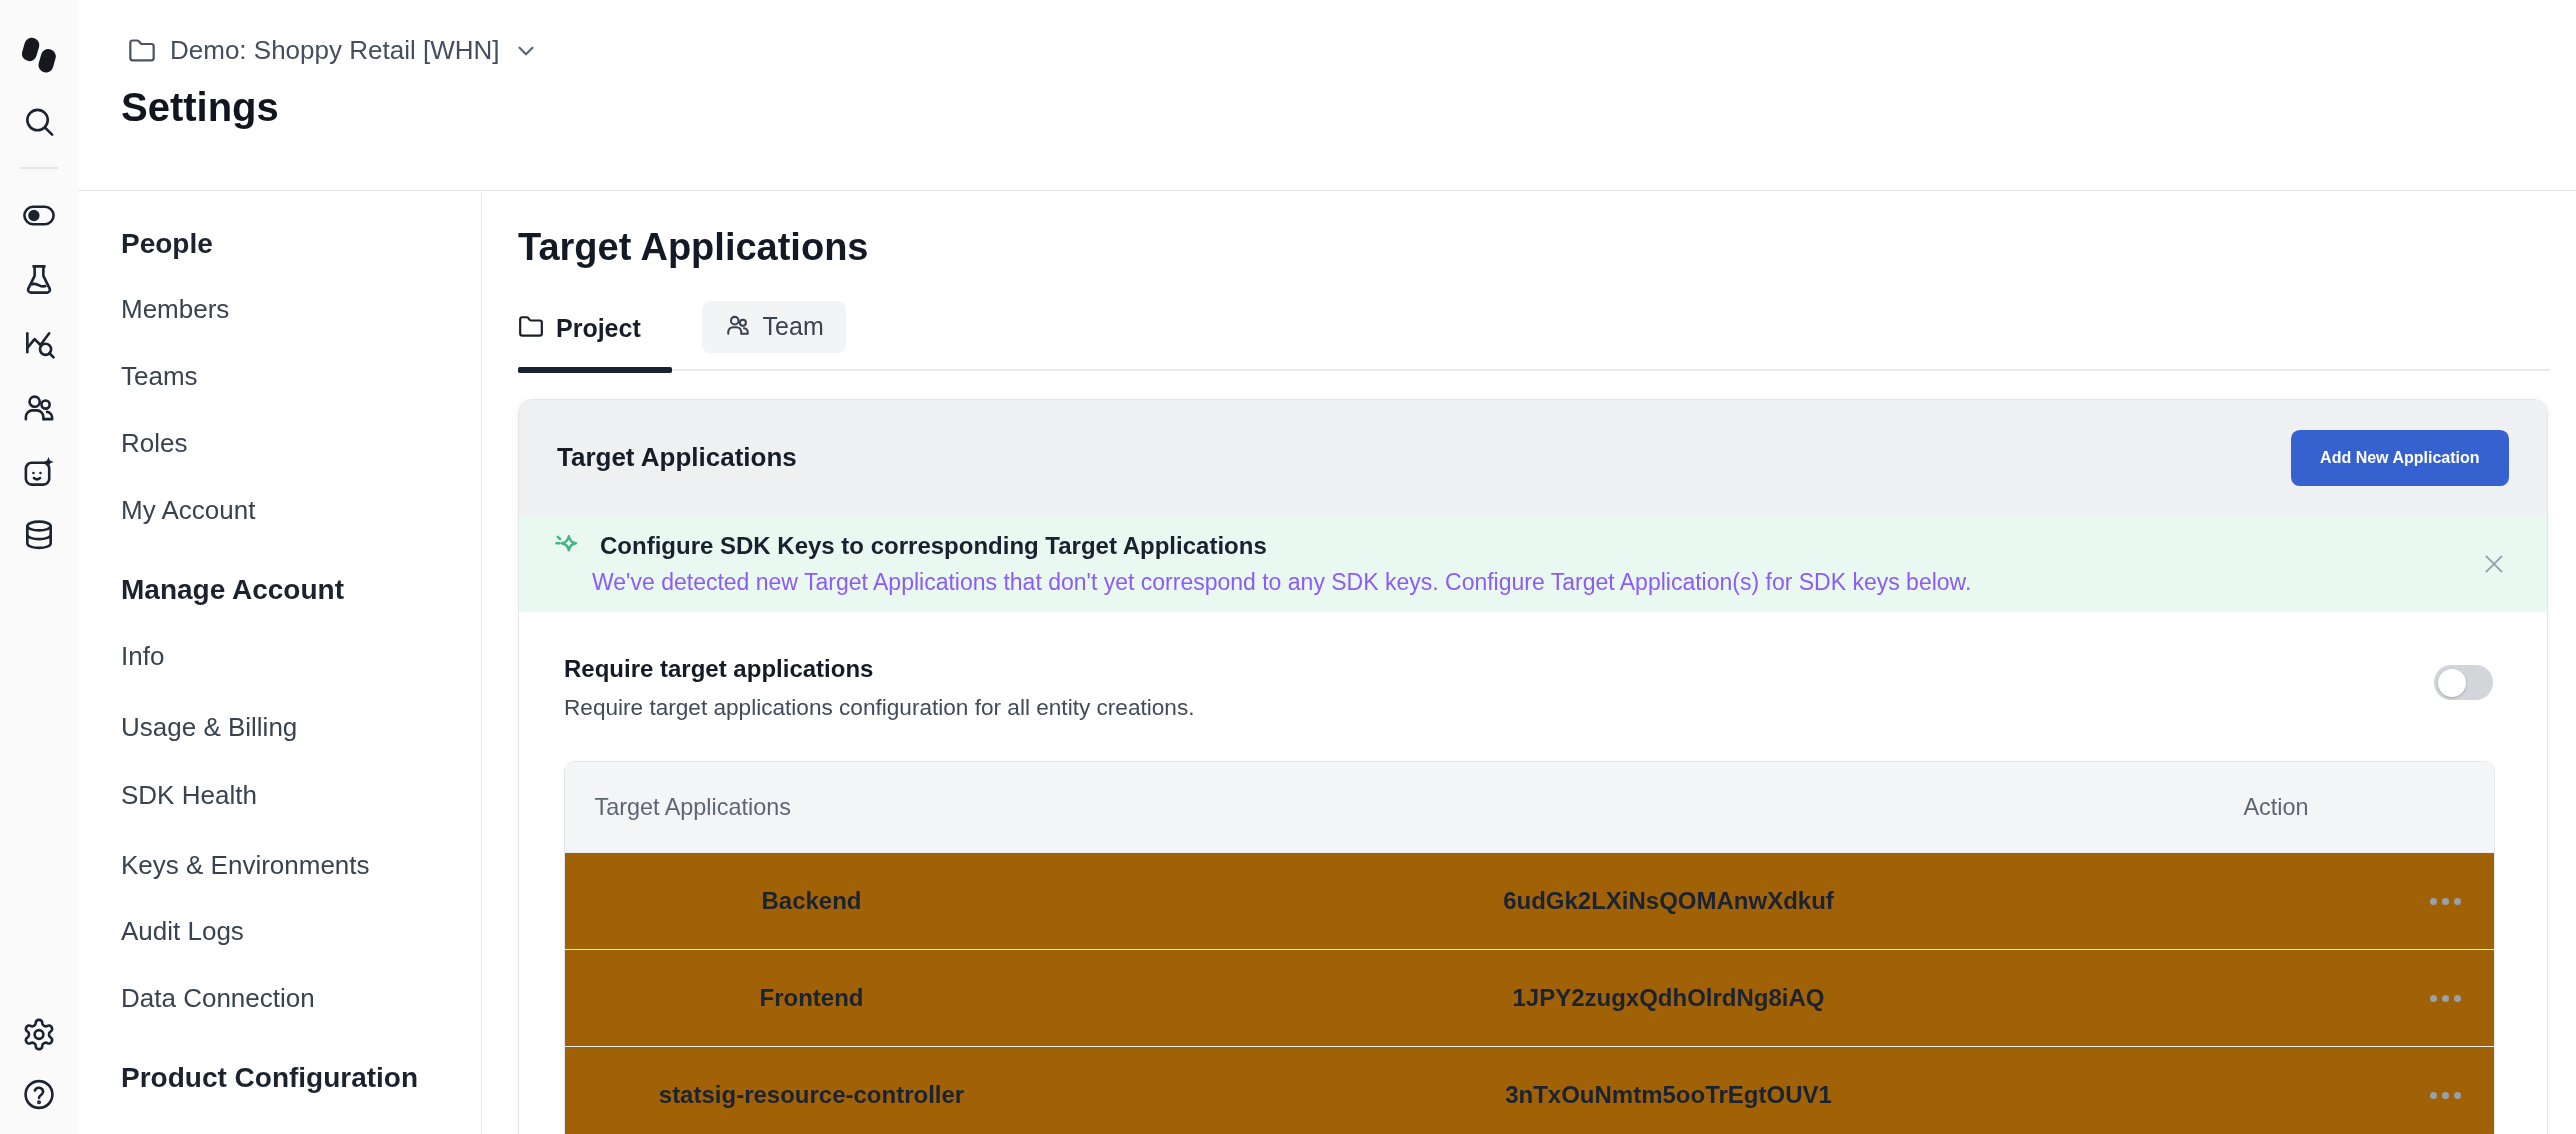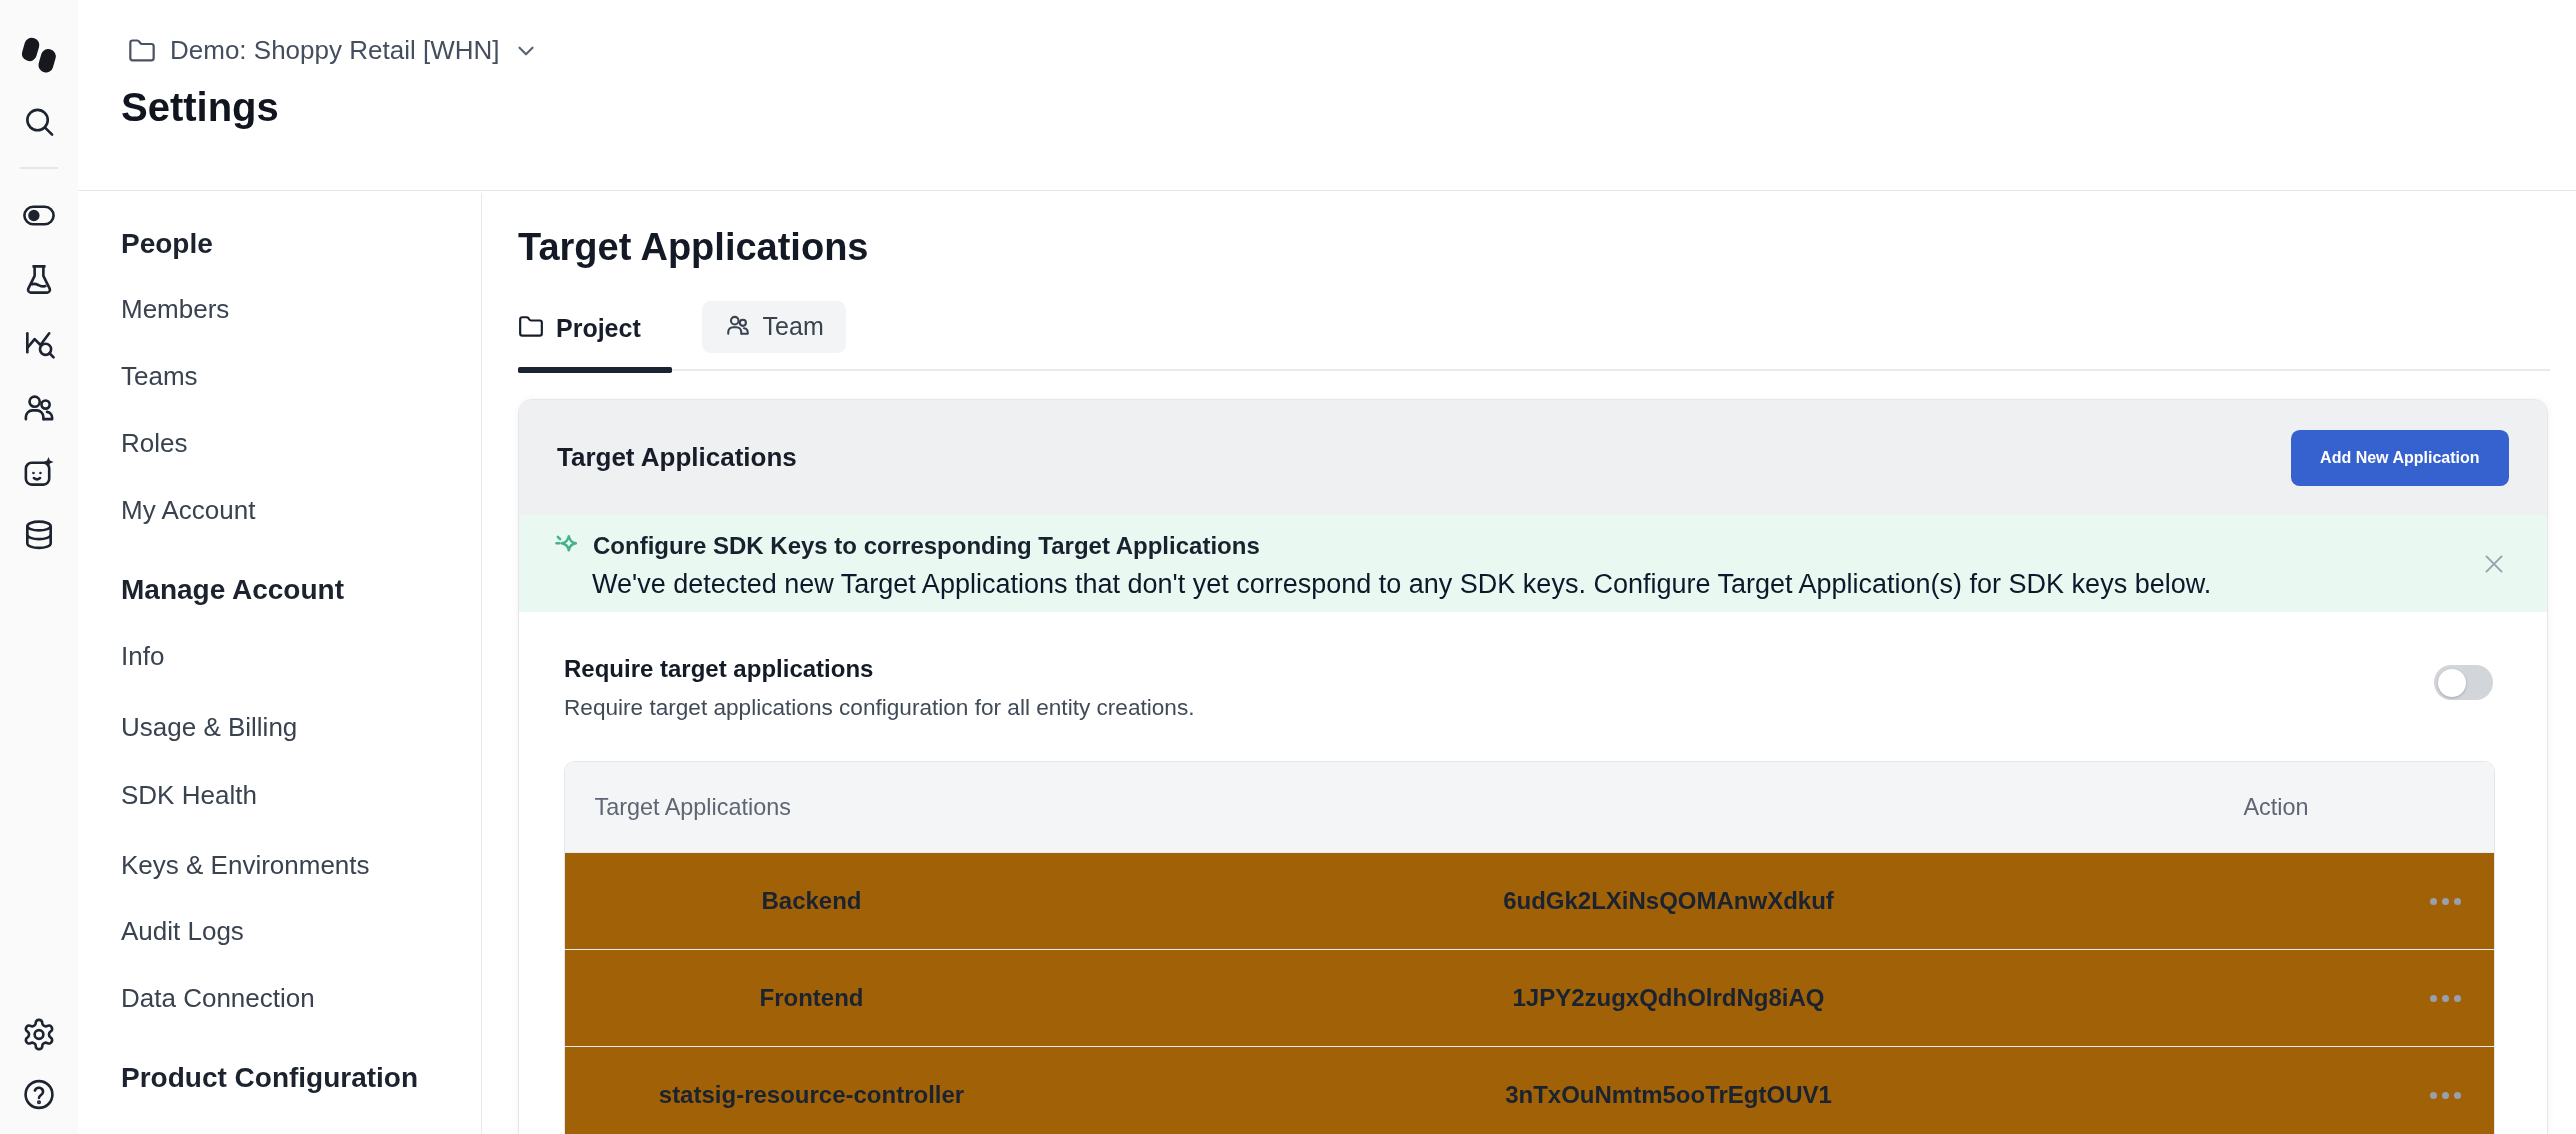--- a/index.html
+++ b/index.html
@@ -41,23 +41,23 @@
     border:1.7px solid #e5e6ea; border-radius:14px; overflow:hidden;
     box-shadow:0 1.7px 8.7px rgba(20,24,33,.05); }
   .card-head { height:115px; background:#eef0f2; display:flex; align-items:center;
     justify-content:space-between; padding:0 38px; }
   .card-head-title { font-size:26px; font-weight:700; color:#171d28; }
   .btn-primary { background:#3662d0; color:#fff; font-size:16px; font-weight:600;
     padding:19px 29.5px; border:none; border-radius:8.7px; cursor:pointer;
     font-family:"Liberation Sans", sans-serif; }
 
   .banner { position:relative; height:97px; background:#e9f8f1; padding:15.6px 38px 0 33px; }
-  .banner-row { display:flex; align-items:center; gap:10px; }
+  .banner-row { display:flex; align-items:center; gap:17px; }
   .banner-title { font-size:24px; font-weight:700; color:#18212d; }
-  .banner-desc { margin-left:40px; margin-top:7.8px; font-size:27px; color:#0f172a; }
+  .banner-desc { margin-left:40px; margin-top:7.8px; font-size:23px; color:#8b5cf6; }
   .banner-close { position:absolute; right:40px; top:50%; transform:translateY(-50%);
     color:#9aa1ad; cursor:pointer; }
 
   .card-body { padding:43px 52px 0 45px; }
   .toggle-row { position:relative; }
   .toggle-label { font-size:24px; font-weight:700; color:#141b26; }
   .toggle-desc { margin-top:12px; font-size:22.6px; color:#414b58; }
   .switch { position:absolute; right:1.7px; top:10.4px; width:59px; height:35px; background:#d2d5da;
     border-radius:17.3px; cursor:pointer; }
   .switch .knob { position:absolute; left:3.5px; top:3.5px; width:28px; height:28px; background:#fff;

